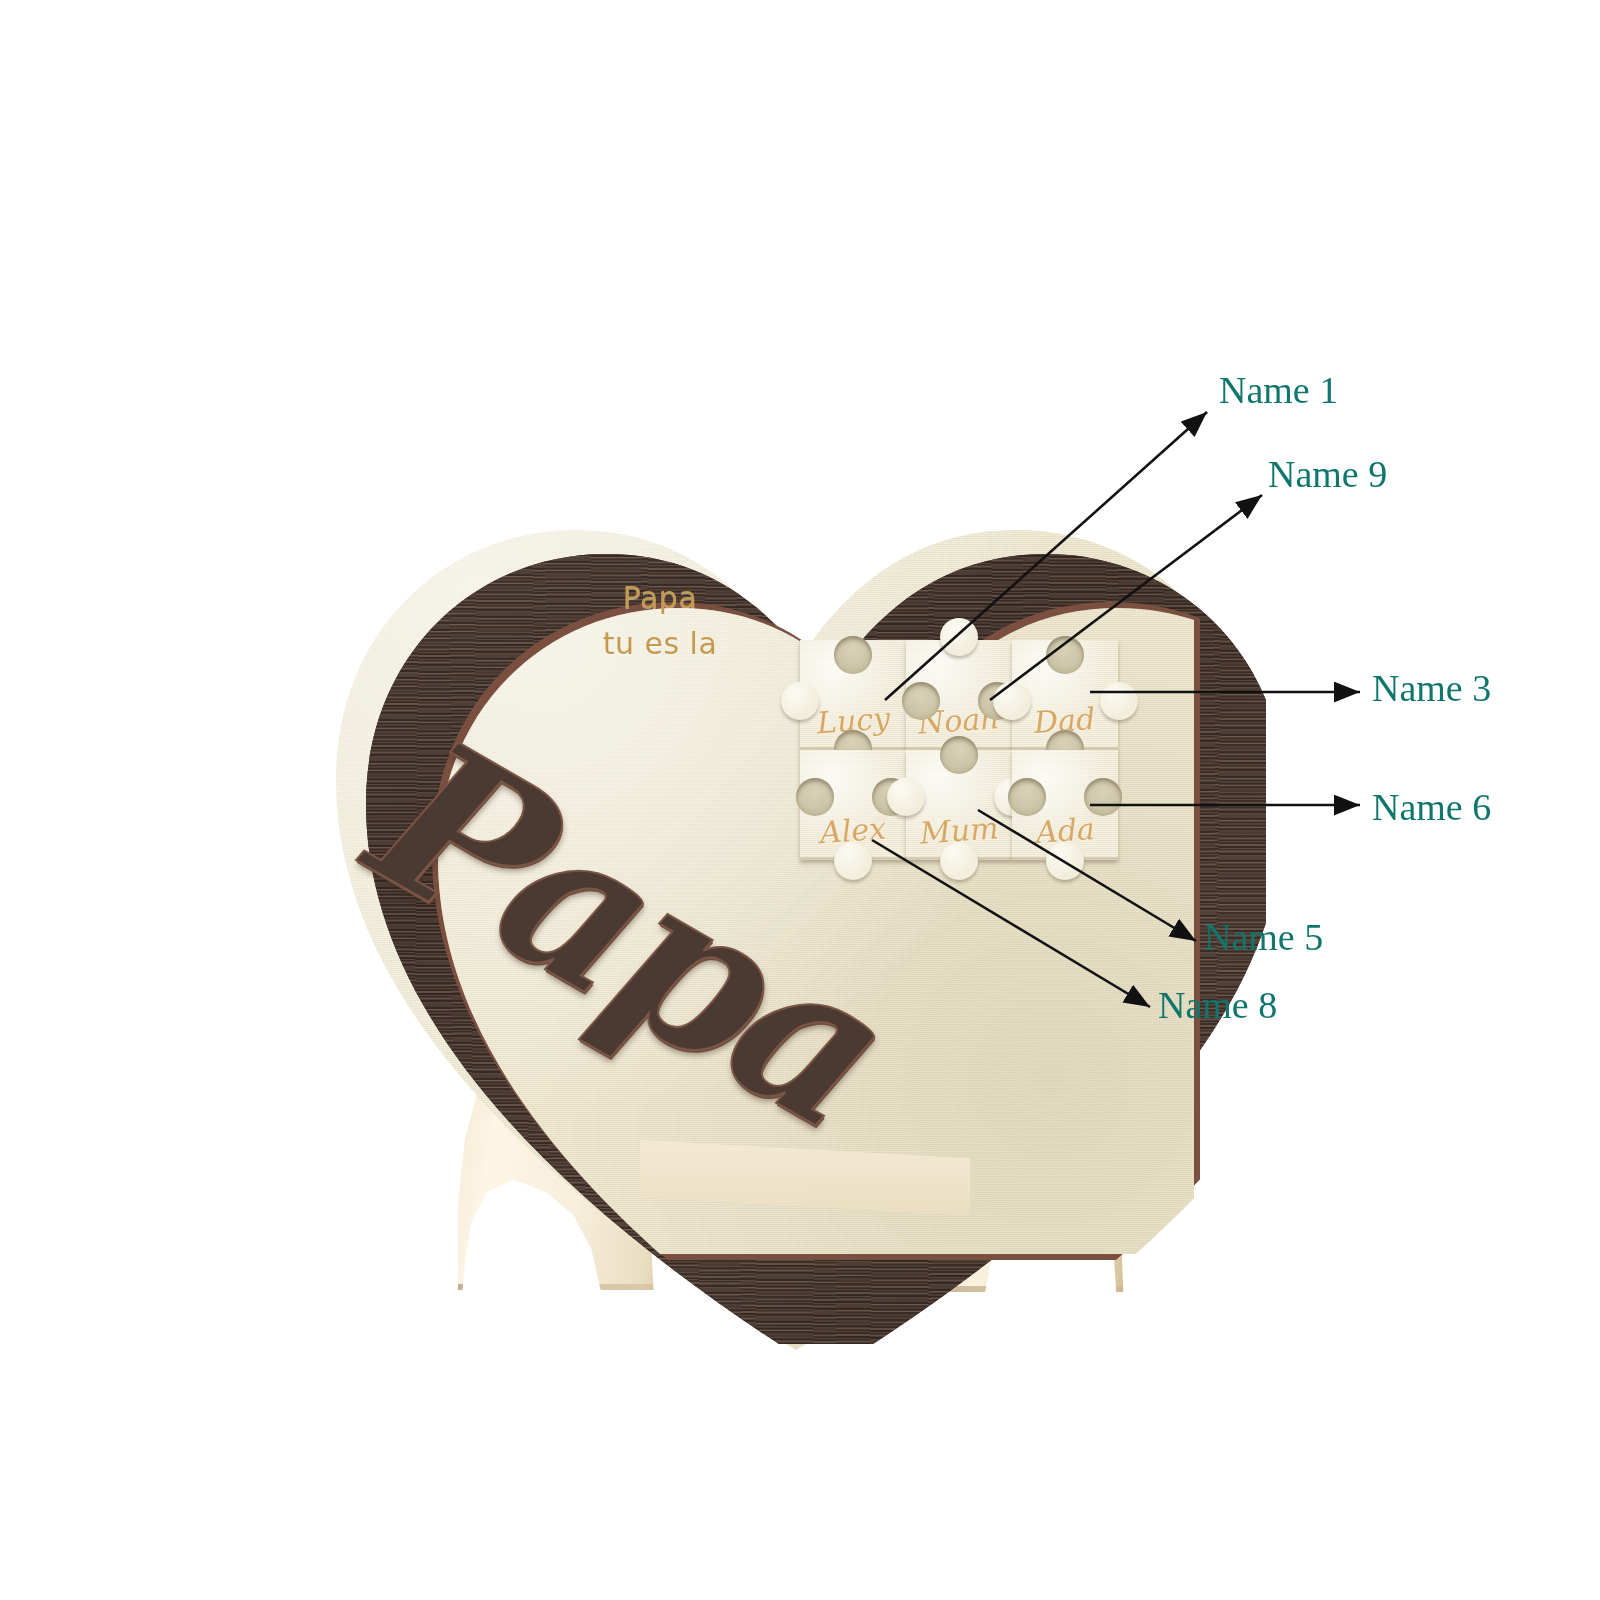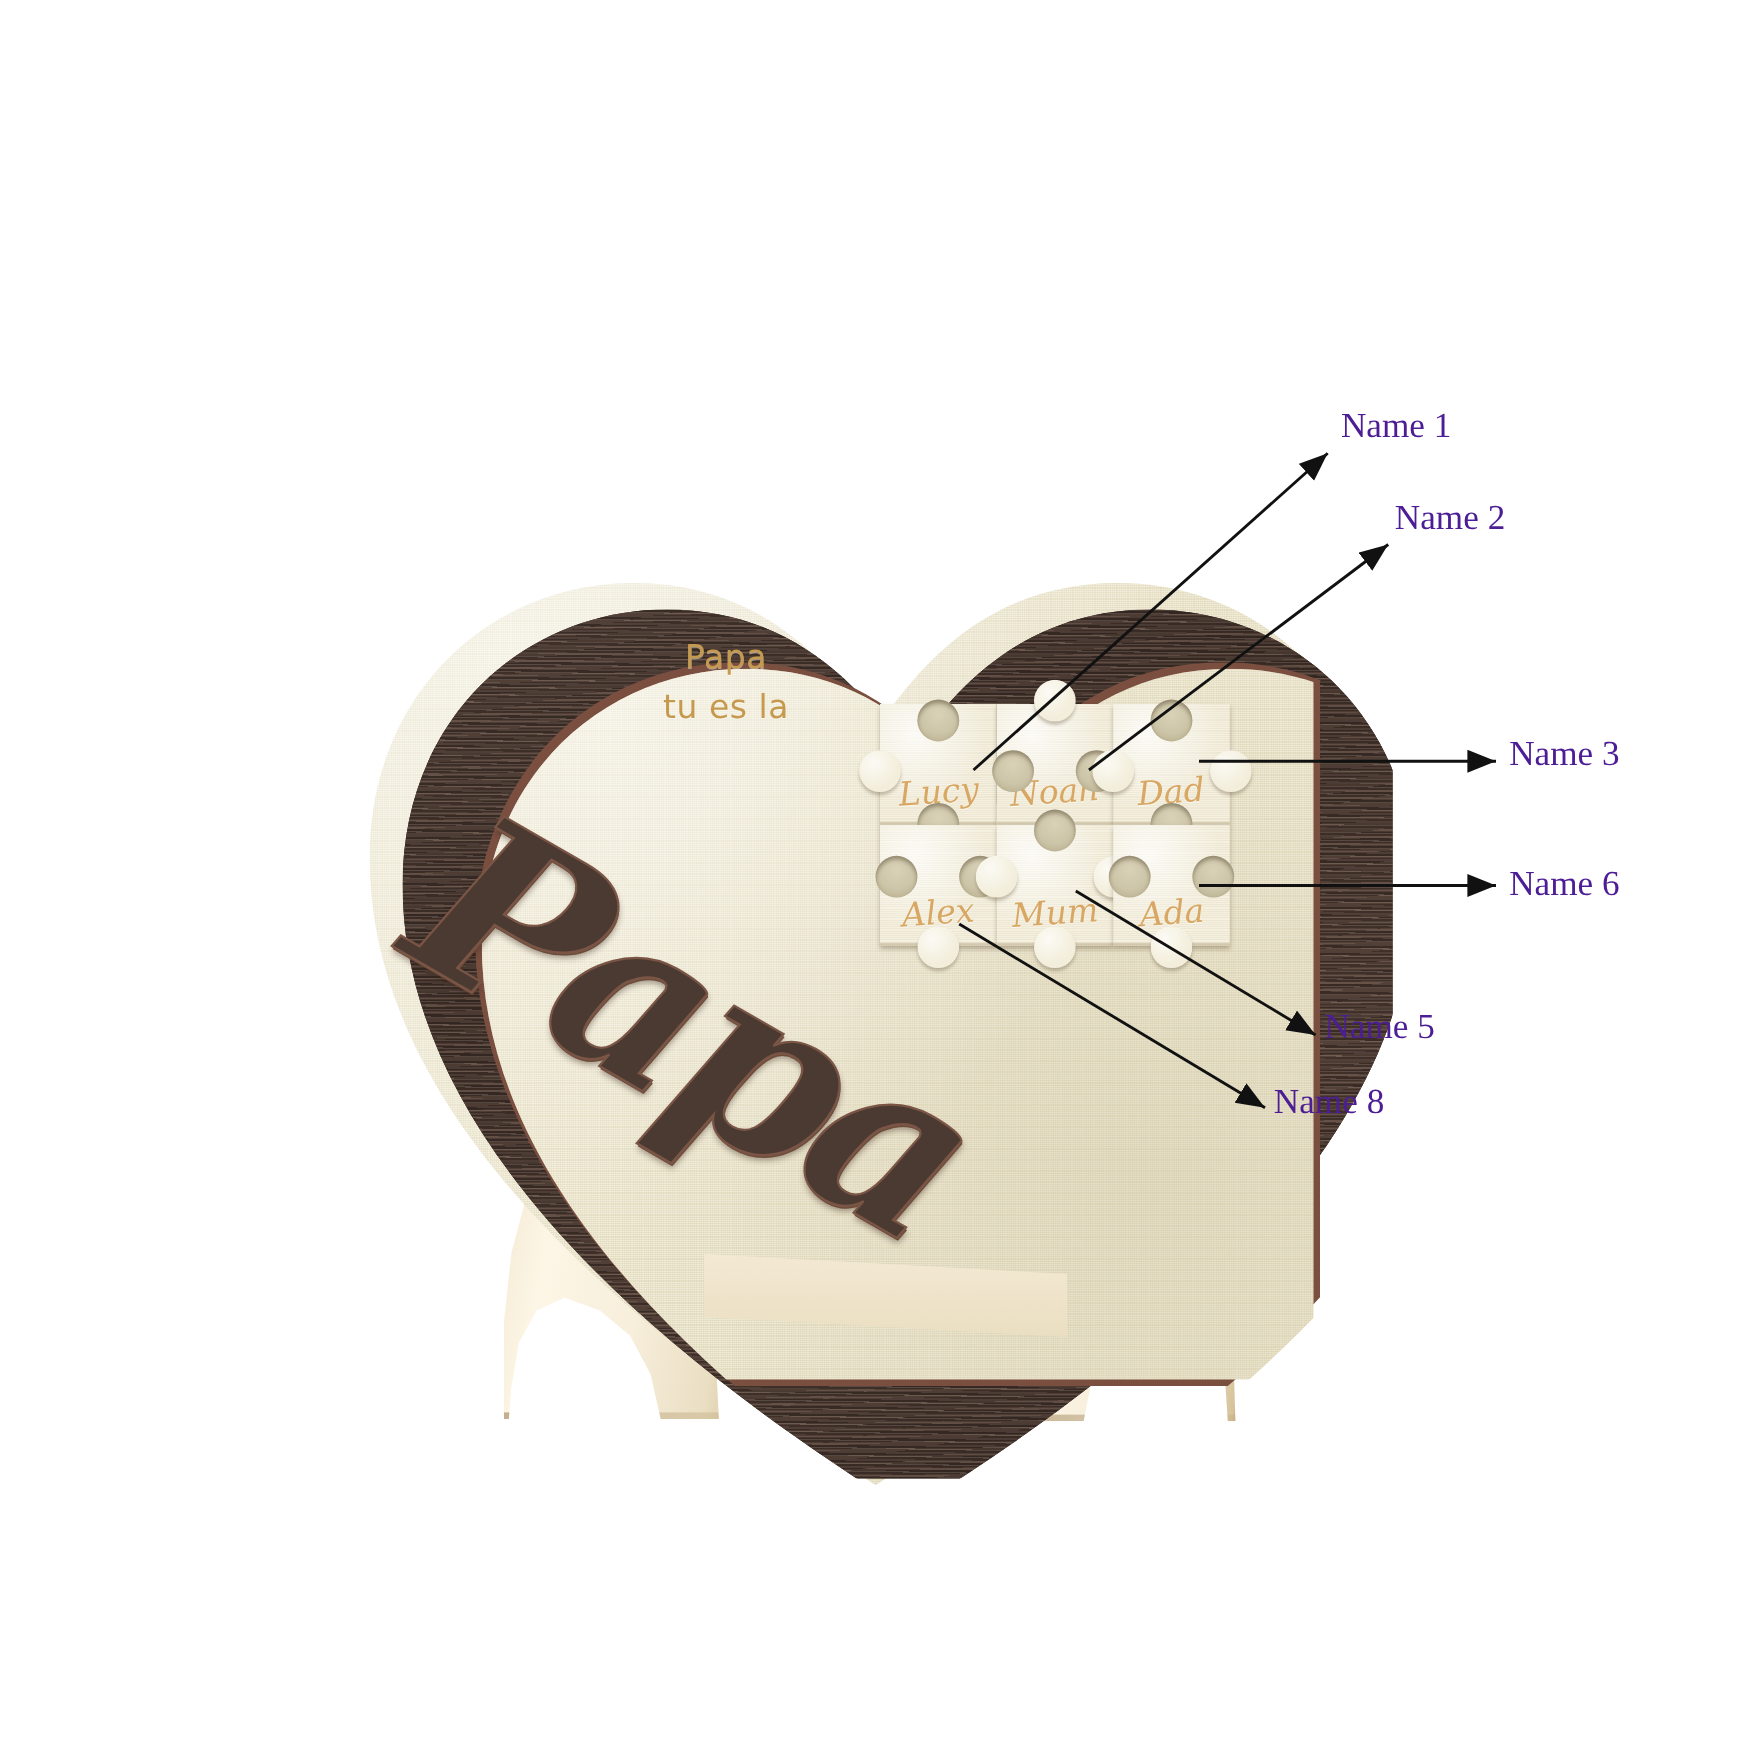--- a/index.html
+++ b/index.html
@@ -206,22 +206,22 @@
   
   #annotations {
     position: absolute;
     left: 0; top: 0;
     width: 1600px; height: 1600px;
     pointer-events: none;
   }
   .anno-label {
     position: absolute;
     font-family: "Liberation Serif", serif;
-    font-size: 32px;
-    color: #4c1d95;
+    font-size: 38px;
+    color: #0f766e;
     white-space: nowrap;
     pointer-events: auto;
   }
 </style>
 </head>
 <body>
 
 <div id="stage">
 
   <div id="product">
@@ -312,20 +312,20 @@
       <line x1="1090" y1="692" x2="1360" y2="692" stroke="#111111" stroke-width="2.6" marker-end="url(#ah)"></line>
 
       <line x1="1090" y1="805" x2="1360" y2="805" stroke="#111111" stroke-width="2.6" marker-end="url(#ah)"></line>
 
       <line x1="978" y1="810" x2="1196" y2="941" stroke="#111111" stroke-width="2.6" marker-end="url(#ah)"></line>
 
       <line x1="872" y1="840" x2="1150" y2="1007" stroke="#111111" stroke-width="2.6" marker-end="url(#ah)"></line>
     </svg>
 
     <div class="anno-label" style="left:1219px; top:368px;">Name 1</div>
-    <div class="anno-label" style="left:1268px; top:452px;">Name 2</div>
+    <div class="anno-label" style="left:1268px; top:452px;">Name 9</div>
     <div class="anno-label" style="left:1372px; top:666px;">Name 3</div>
     <div class="anno-label" style="left:1372px; top:785px;">Name 6</div>
     <div class="anno-label" style="left:1204px; top:915px;">Name 5</div>
     <div class="anno-label" style="left:1158px; top:983px;">Name 8</div>
   </div>
 
 </div>
 
 </body></html>

